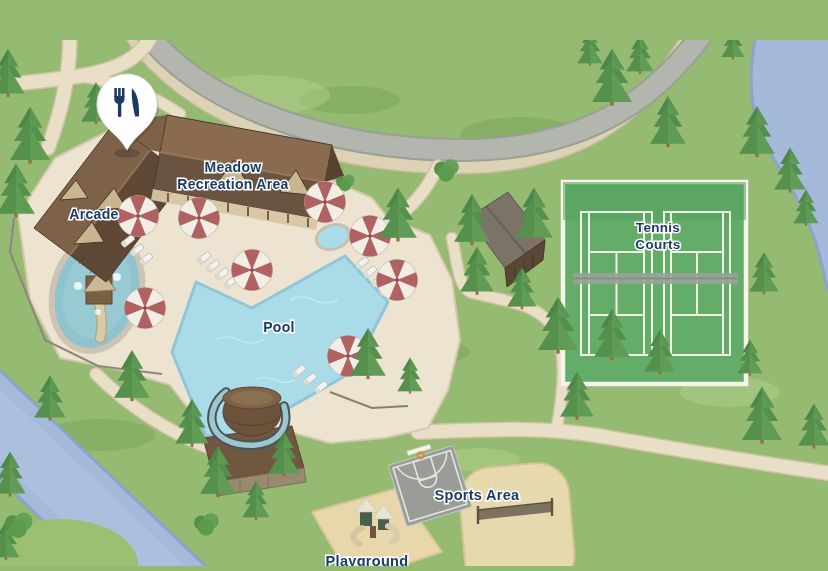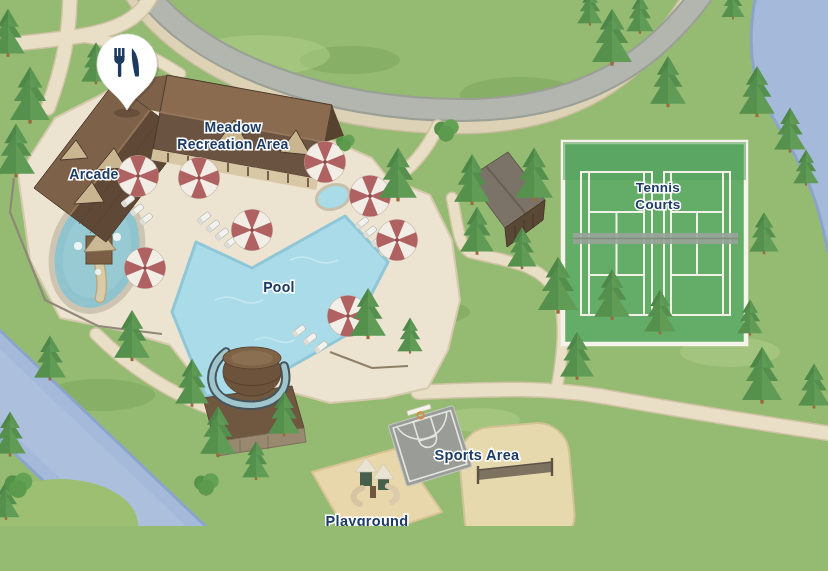--- a/index.html
+++ b/index.html
@@ -1,17 +1,17 @@
 <!DOCTYPE html>
 <html><head>
 <meta charset="utf-8">
 <style>
   html,body{margin:0;padding:0;background:#95ba72;}
   .stage{position:relative;width:828px;height:526px;overflow:hidden;
-         font-family:"Liberation Sans", sans-serif;}
+         font-family:"Liberation Sans", sans-serif;margin-top:40px;}
   svg{display:block}
   text.maplabel{
     font-family:"Liberation Sans", sans-serif;
     font-weight:bold;
     fill:#1c3c66;
     stroke:#ffffff;
     stroke-width:3px;
     paint-order:stroke;
     letter-spacing:.3px;
     text-anchor:middle;

